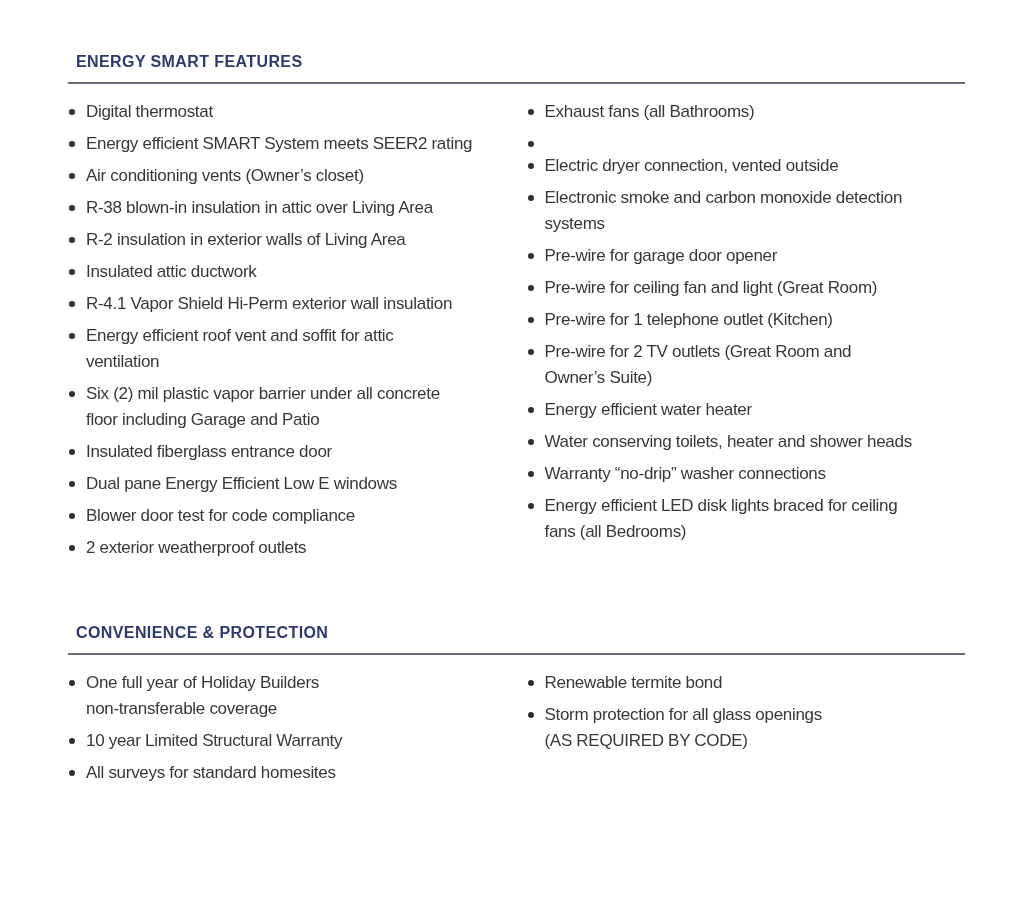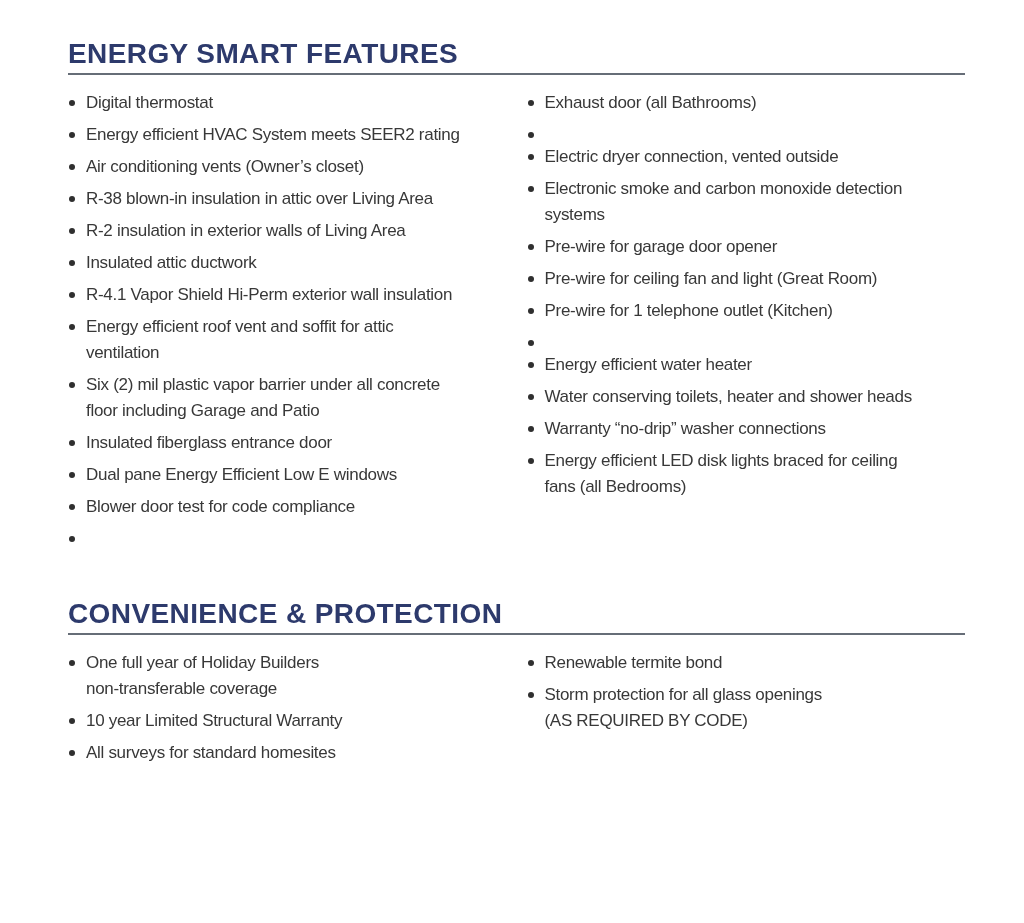--- a/index.html
+++ b/index.html
@@ -19,22 +19,22 @@
     color: var(--body);
     position: relative;
     overflow: hidden;
   }
   .page {
     padding: 42px 59px 0 68px;
   }
   .feature-section { margin: 0; }
   .feature-section + .feature-section { margin-top: 54px; }
   .section-title {
-    margin: 0;
-    font-size: 28px;
+    margin: 8px;
+    font-size: 16px;
     font-weight: bold;
     letter-spacing: 0.4px;
     color: var(--heading);
     line-height: 24px;
   }
   .section-rule {
     border: none;
     border-top: 2px solid var(--rule);
     margin: 7px 0 0 0;
   }
@@ -89,21 +89,21 @@
     <h2 class="section-title">ENERGY SMART FEATURES</h2>
     <hr class="section-rule">
     <div class="columns">
       <ul class="items">
           <li class="item">
             <span class="bullet"></span>
             <span class="item-text">Digital thermostat</span>
           </li>
           <li class="item">
             <span class="bullet"></span>
-            <span class="item-text">Energy efficient HVAC System meets SEER2 rating</span>
+            <span class="item-text">Energy efficient SMART System meets SEER2 rating</span>
           </li>
           <li class="item">
             <span class="bullet"></span>
             <span class="item-text">Air conditioning vents (Owner’s closet)</span>
           </li>
           <li class="item">
             <span class="bullet"></span>
             <span class="item-text">R-38 blown-in insulation in attic over Living Area</span>
           </li>
           <li class="item">
@@ -135,26 +135,27 @@
           <li class="item">
             <span class="bullet"></span>
             <span class="item-text">Dual pane Energy Efficient Low E windows</span>
           </li>
           <li class="item">
             <span class="bullet"></span>
             <span class="item-text">Blower door test for code compliance</span>
           </li>
           <li class="item">
             <span class="bullet"></span>
-          </li>
-        </ul>
-      <ul class="items">
-          <li class="item">
-            <span class="bullet"></span>
-            <span class="item-text">Exhaust door (all Bathrooms)</span>
+            <span class="item-text">2 exterior weatherproof outlets</span>
+          </li>
+        </ul>
+      <ul class="items">
+          <li class="item">
+            <span class="bullet"></span>
+            <span class="item-text">Exhaust fans (all Bathrooms)</span>
           </li>
           <li class="item">
             <span class="bullet"></span>
           </li>
           <li class="item">
             <span class="bullet"></span>
             <span class="item-text">Electric dryer connection, vented outside</span>
           </li>
           <li class="item">
             <span class="bullet"></span>
@@ -168,20 +169,22 @@
           <li class="item">
             <span class="bullet"></span>
             <span class="item-text">Pre-wire for ceiling fan and light (Great Room)</span>
           </li>
           <li class="item">
             <span class="bullet"></span>
             <span class="item-text">Pre-wire for 1 telephone outlet (Kitchen)</span>
           </li>
           <li class="item">
             <span class="bullet"></span>
+            <span class="item-text">Pre-wire for 2 TV outlets (Great Room and
+Owner’s Suite)</span>
           </li>
           <li class="item">
             <span class="bullet"></span>
             <span class="item-text">Energy efficient water heater</span>
           </li>
           <li class="item">
             <span class="bullet"></span>
             <span class="item-text">Water conserving toilets, heater and shower heads</span>
           </li>
           <li class="item">

